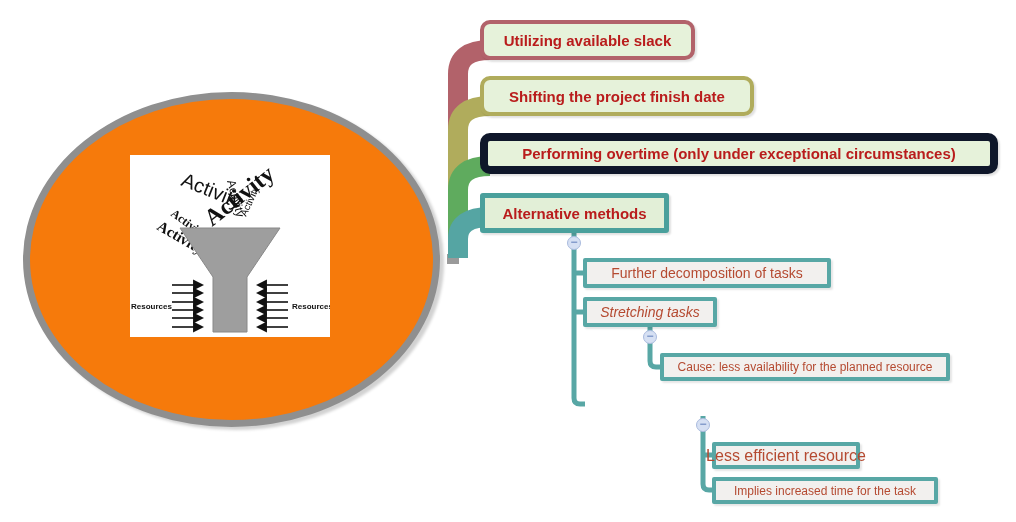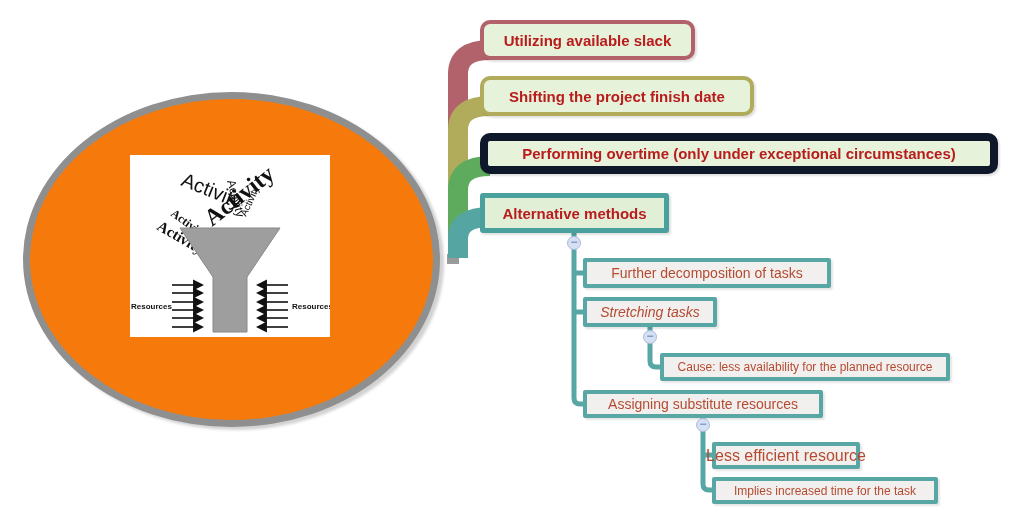--- a/index.html
+++ b/index.html
@@ -123,21 +123,20 @@
 
 
   <div class="topic" id="topic-slack">Utilizing available slack</div>
   <div class="topic" id="topic-shift">Shifting the project finish date</div>
   <div class="topic" id="topic-overtime">Performing overtime (only under exceptional circumstances)</div>
   <div class="topic" id="topic-alternative">Alternative methods</div>
 
   <div class="sub" id="sub-decomposition">Further decomposition of tasks</div>
   <div class="sub" id="sub-stretching">Stretching tasks</div>
   <div class="sub" id="sub-cause">Cause: less availability for the planned resource</div>
-  <div class="sub" id="sub-assigning">Assigning substitute resources</div>
   <div class="sub" id="sub-lesseff">Less efficient resource</div>
   <div class="sub" id="sub-implies">Implies increased time for the task</div>
 
   <div class="collapse" id="collapse-alternative">−</div>
   <div class="collapse" id="collapse-stretching">−</div>
   <div class="collapse" id="collapse-assigning">−</div>
 
 </div>
 
 </body></html>

